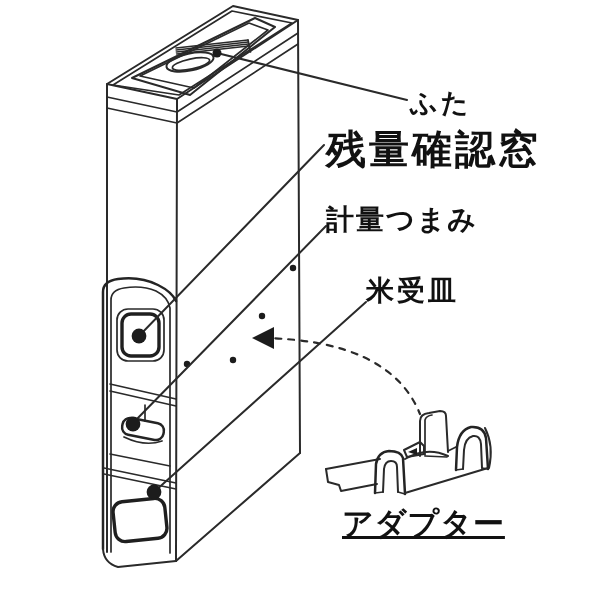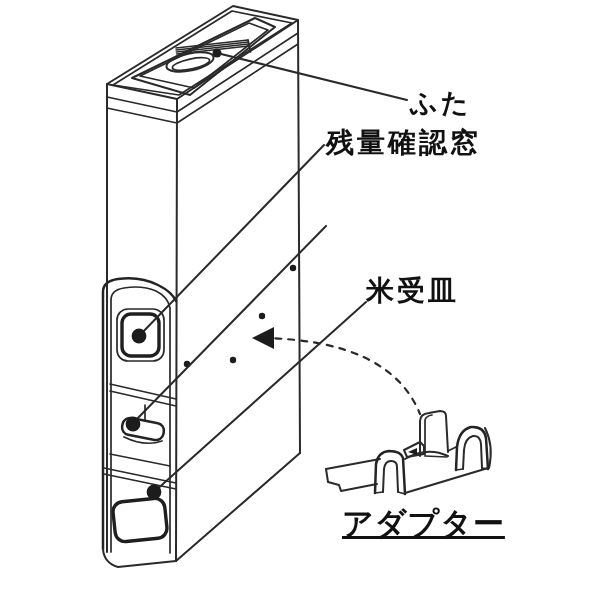--- a/index.html
+++ b/index.html
@@ -8,21 +8,21 @@
     font-family:"Liberation Sans","DejaVu Sans",sans-serif;
     overflow:hidden;
     border-radius:10px;
   }
   #stage svg{position:absolute;left:0;top:0;}
   .lbl{
     position:absolute;color:#111111;font-weight:700;white-space:nowrap;
     line-height:1.05;
   }
   .lbl-lid    {left:410px;top:89px; font-size:27px;letter-spacing:3px;}
-  .lbl-window {left:326px;top:128px;font-size:28px;letter-spacing:3px;}
+  .lbl-window {left:326px;top:128px;font-size:40px;letter-spacing:3px;}
   .lbl-knob   {left:326px;top:205px;font-size:28px;letter-spacing:2px;}
   .lbl-tray   {left:366px;top:276px;font-size:28px;letter-spacing:3px;text-align:center;}
   .lbl-adapter{left:342px;top:508px;font-size:31px;letter-spacing:1px;text-decoration:underline;}
   .lbl-note   {left:226px;top:545px;font-size:26px;letter-spacing:0px;}
   .ln  {fill:none;stroke:#2a2a2a;stroke-width:2;  stroke-linecap:round;stroke-linejoin:round;}
   .ln1 {fill:none;stroke:#2a2a2a;stroke-width:1.7;stroke-linecap:round;stroke-linejoin:round;}
   .thk {fill:none;stroke:#1f1f1f;stroke-width:3.4;stroke-linecap:round;stroke-linejoin:round;}
   .med {fill:none;stroke:#242424;stroke-width:2.5;stroke-linecap:round;stroke-linejoin:round;}
   .dot {fill:#1c1c1c;stroke:none;}
   .dash{fill:none;stroke:#2a2a2a;stroke-width:2.2;stroke-dasharray:6 7;stroke-linecap:round;}
@@ -117,15 +117,16 @@
       <path class="ln" d="M420,456 L420,421 Q420,414 429,413 L440,411 Q446,411 446,416 L448,452"></path>
       <path class="ln1" d="M425,455 L425,420 Q426,416 432,415"></path>
       <path class="ln1" d="M425,456 L447,457"></path>
       <path class="ln" d="M404,450 L420,442 L424,446 L424,454 L407,457 Z"></path>
       <polygon class="dot" points="408,452 417,448 417,455"></polygon>
     </g>
   </svg>
 
   <div class="lbl lbl-lid">ふた</div>
   <div class="lbl lbl-window">残量確認窓</div>
+  <div class="lbl lbl-knob">計量つまみ</div>
   <div class="lbl lbl-tray">米受皿</div>
   <div class="lbl lbl-adapter">アダプター</div>
 </div>
 
 </body></html>

